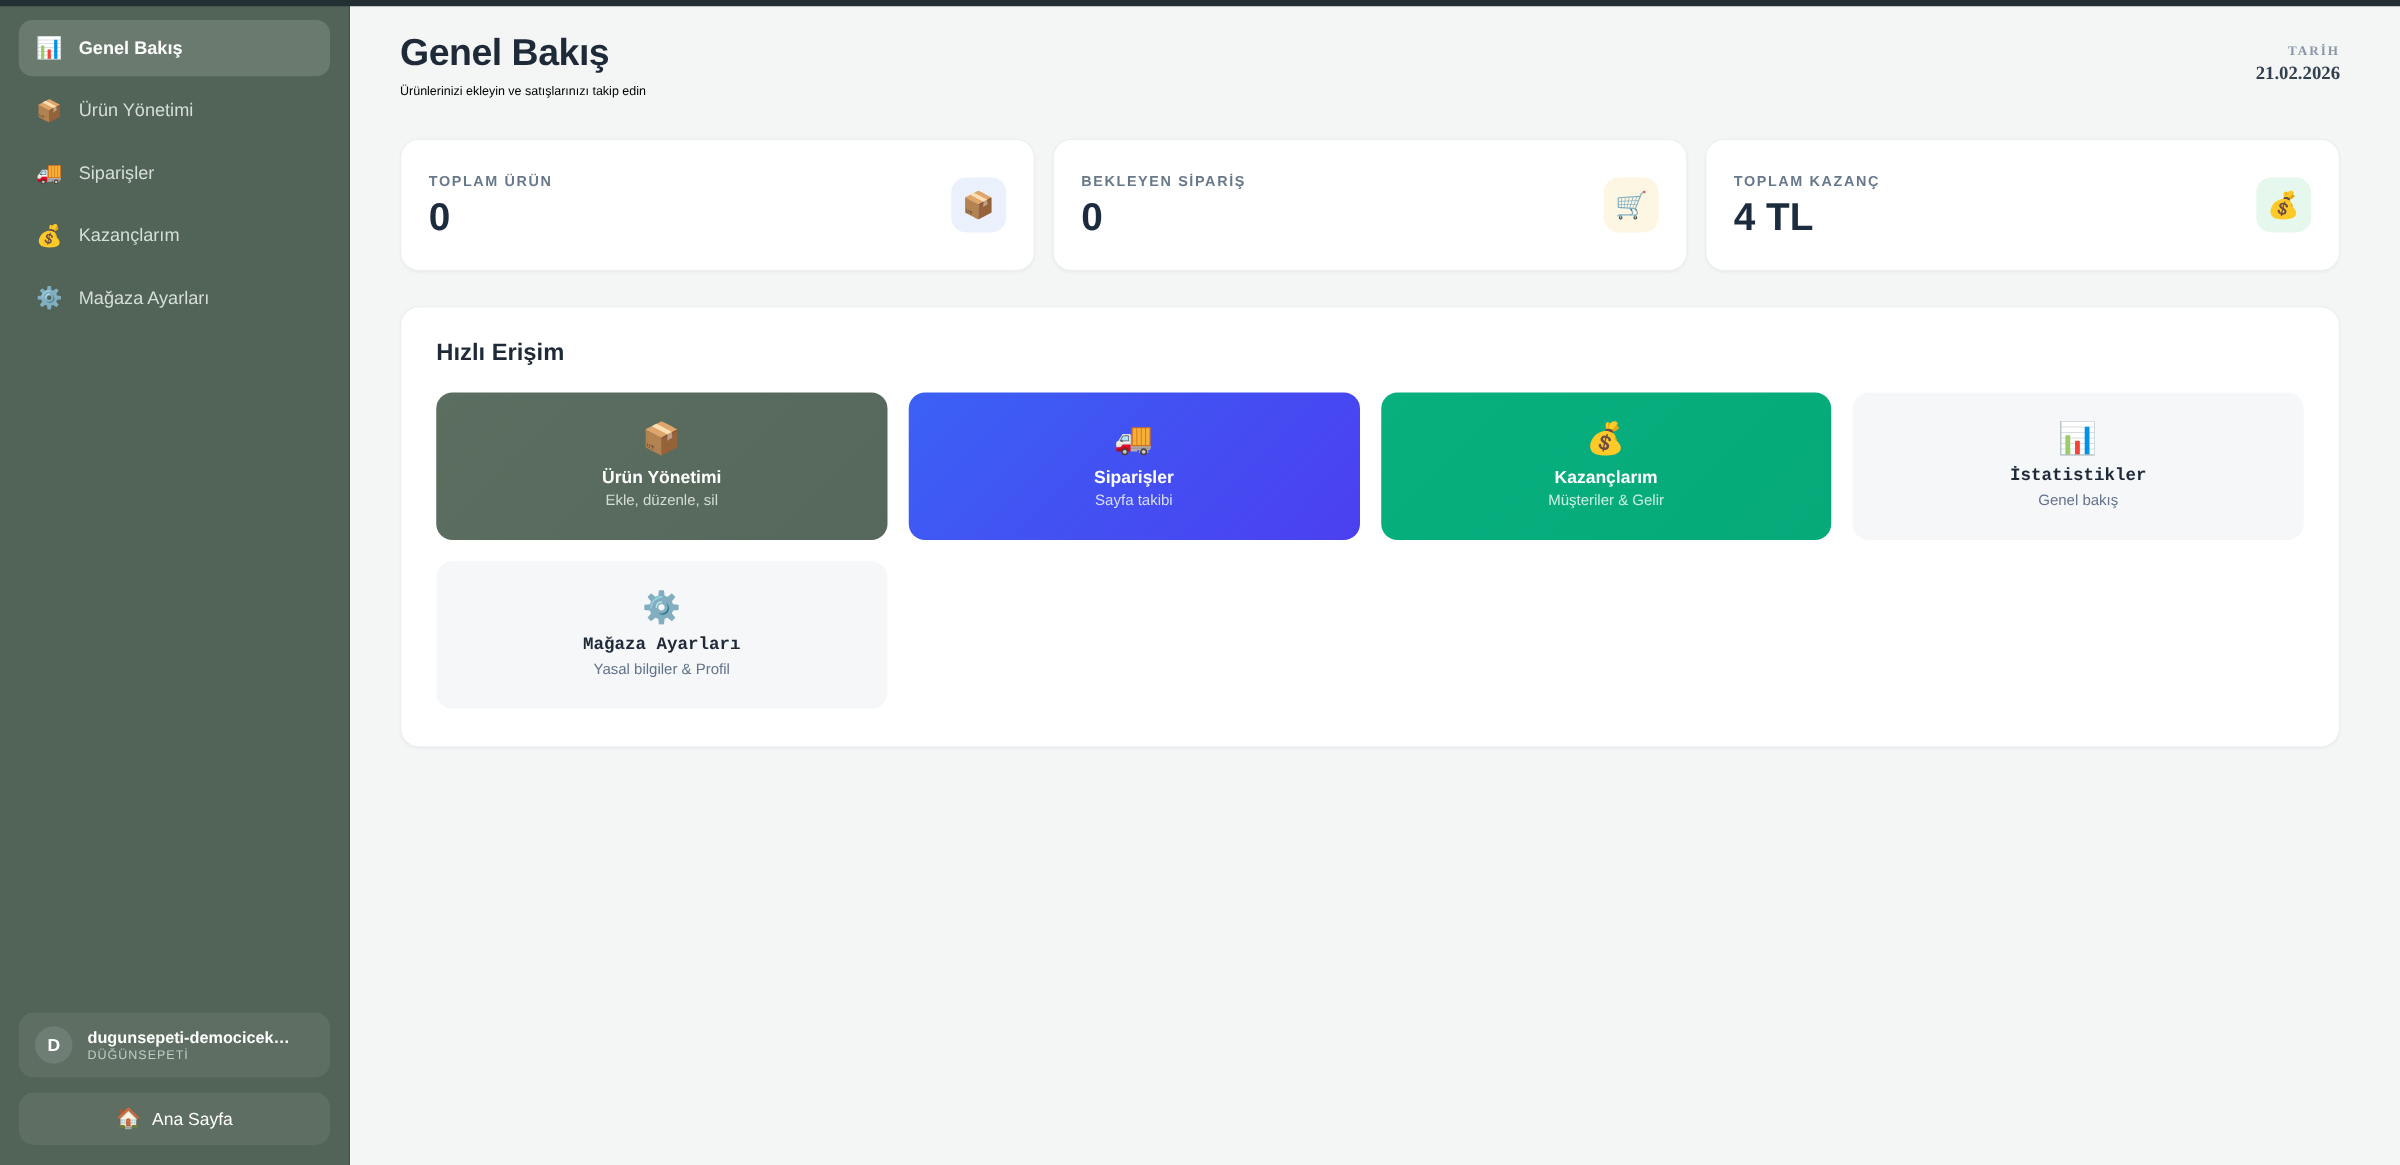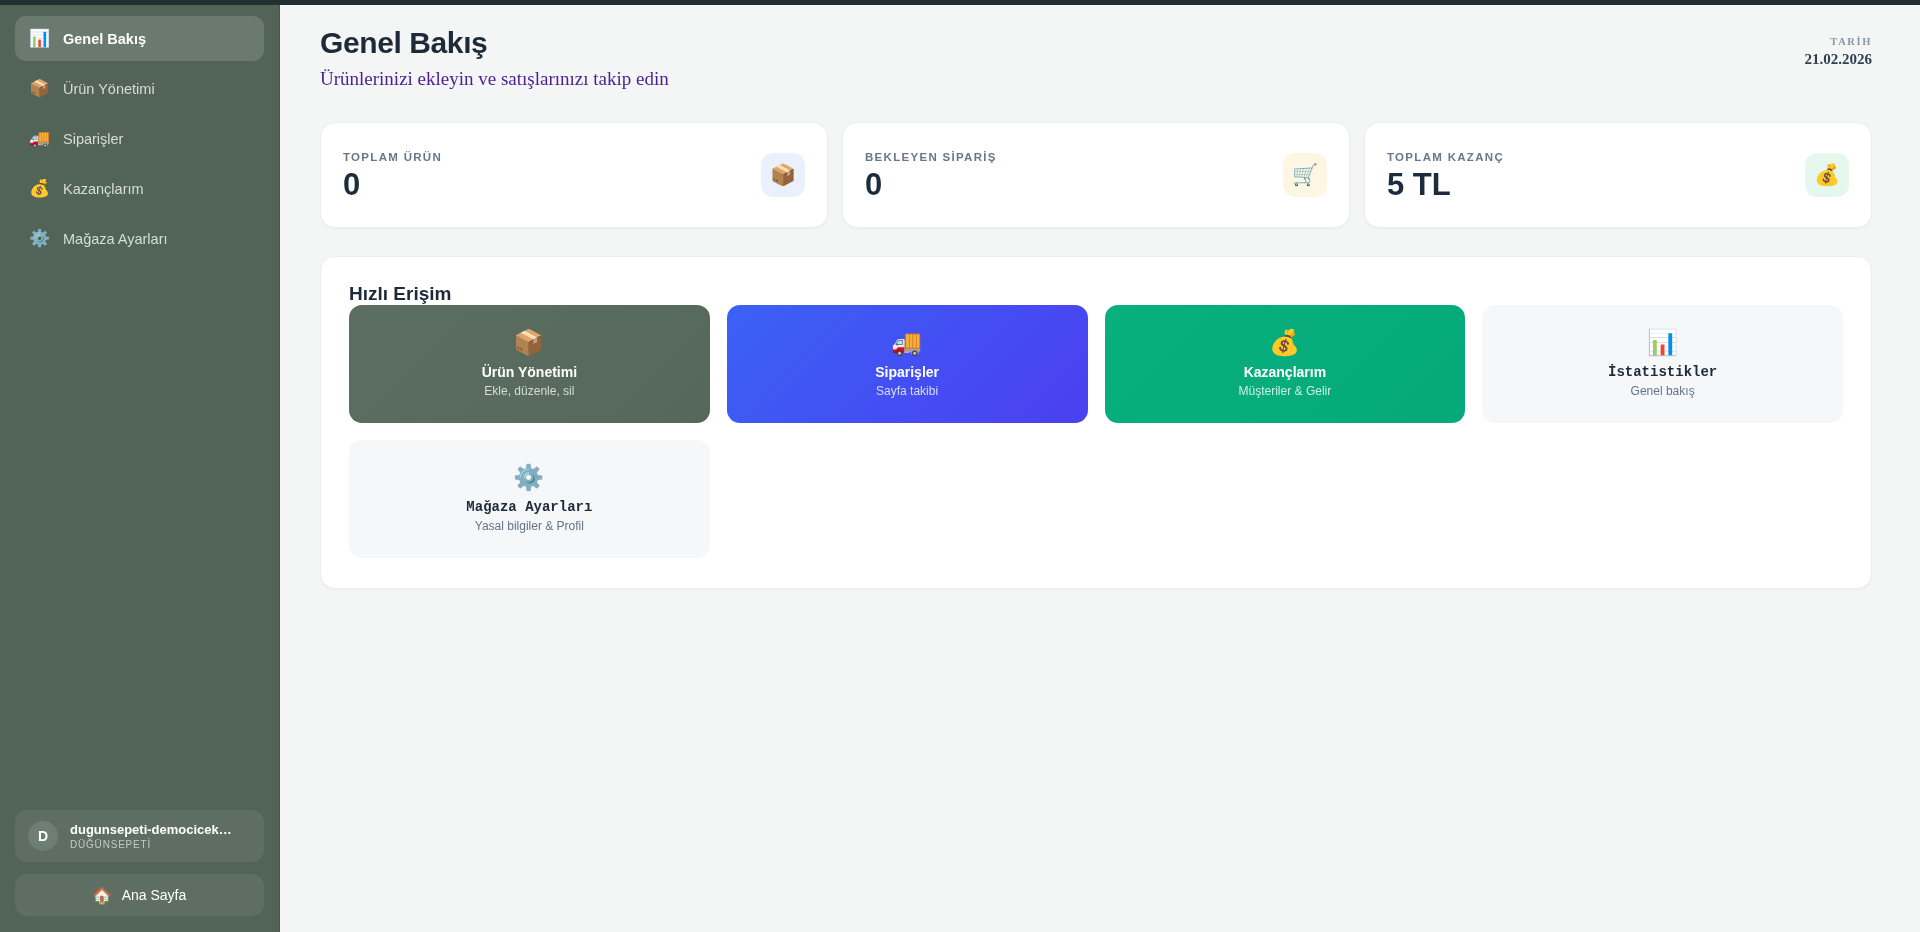--- a/index.html
+++ b/index.html
@@ -87,21 +87,21 @@
     cursor: pointer; border: none; width: 100%;
     font-family: inherit;
   }
   .home-btn .nav-emoji { font-size: 16px; }
 
   
   .main { flex: 1 1 auto; height: 932px; padding: 26px 48px 0 40px; overflow: hidden; }
 
   .page-head { display: flex; align-items: flex-start; justify-content: space-between; }
   .page-title { font-size: 30px; font-weight: 700; color: #1e2a38; letter-spacing: -.4px; }
-  .page-sub { margin-top: 8px; font-size: 19px; color: #4c1d95; font-family: Liberation Serif, serif; }
+  .page-sub { margin-top: 8px; font-size: 10px; color: #000000; }
   .date-block { text-align: right; padding-top: 10px; font-family: Liberation Serif, serif; }
   .date-label { font-size: 10.5px; letter-spacing: 1.6px; color: #8897a8; font-weight: 700; }
   .date-value { font-size: 15px; color: #33404f; font-weight: 700; margin-top: 4px; }
 
   
   .stats { display: grid; grid-template-columns: repeat(3, 1fr); gap: 14px; margin-top: 32px; }
   .stat-card {
     background: #ffffff; border: 1px solid #eceff2; border-radius: 15px;
     padding: 20px 22px; height: 106px;
     display: flex; align-items: center; justify-content: space-between;
@@ -117,21 +117,21 @@
   .ic-cream { background: #fdf6e3; }
   .ic-green { background: #e6f8ee; }
 
   
   .panel {
     margin-top: 28px; background: #ffffff;
     border: 1px solid #eceff2; border-radius: 15px;
     padding: 26px 28px 30px 28px;
     box-shadow: 0 1px 2px rgba(20,35,55,.04);
   }
-  .panel-title { font-size: 19px; font-weight: 700; color: #1e2a38; }
+  .panel-title { font-size: 19px; font-weight: 700; color: #1e2a38; margin-bottom: 20px; }
   .qa-grid { display: grid; grid-template-columns: repeat(4, 1fr); gap: 17px; }
   .qa-card {
     border-radius: 13px; height: 118px;
     display: flex; flex-direction: column; align-items: center; justify-content: center;
     cursor: pointer; text-align: center; padding: 0 10px;
   }
   .qa-emoji { font-size: 25px; line-height: 1; margin-bottom: 9px; }
   .qa-title { font-size: 14px; font-weight: 700; }
   .qa-sub { font-size: 12px; margin-top: 4px; }
 
@@ -216,21 +216,21 @@
       <div class="stat-card">
         <div>
           <div class="stat-label">BEKLEYEN SİPARİŞ</div>
           <div class="stat-value">0</div>
         </div>
         <div class="stat-icon ic-cream">🛒</div>
       </div>
       <div class="stat-card">
         <div>
           <div class="stat-label">TOPLAM KAZANÇ</div>
-          <div class="stat-value">5 TL</div>
+          <div class="stat-value">4 TL</div>
         </div>
         <div class="stat-icon ic-green">💰</div>
       </div>
     </section>
 
     <section class="panel">
       <div class="panel-title">Hızlı Erişim</div>
       <div class="qa-grid">
 
         <div class="qa-card qa-sage">

